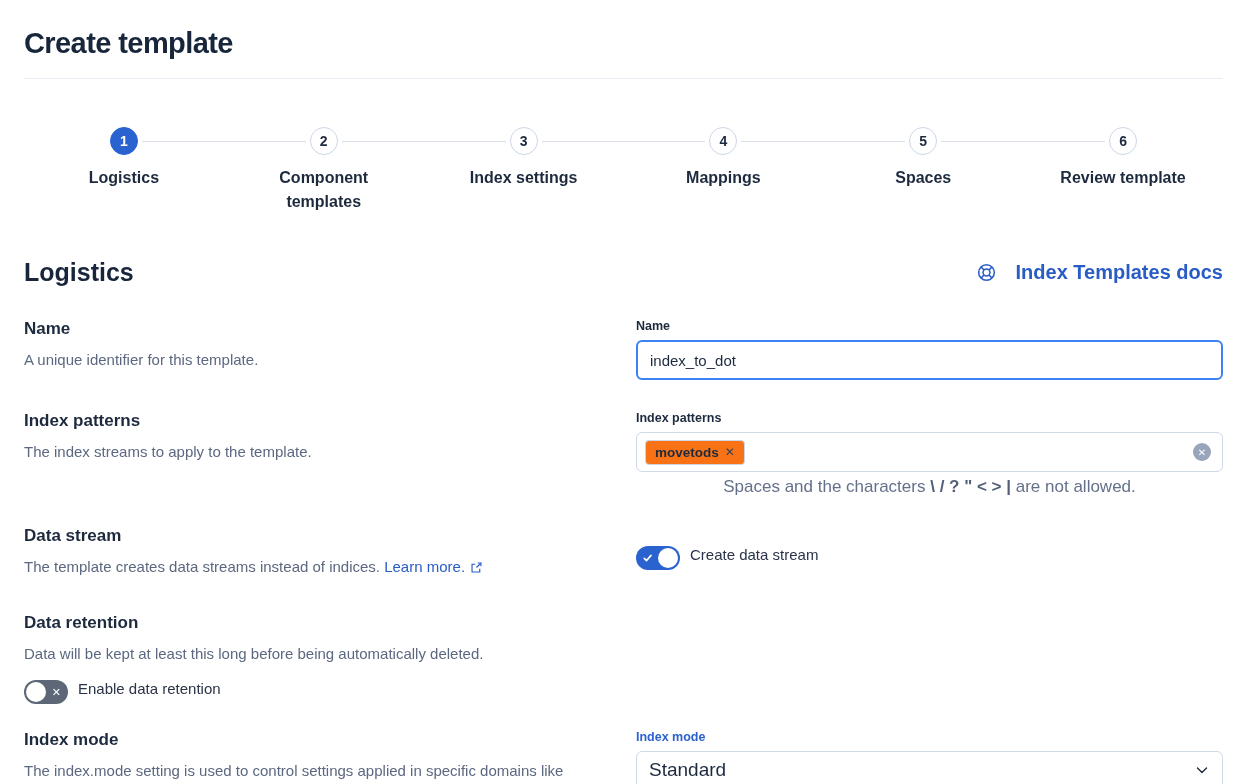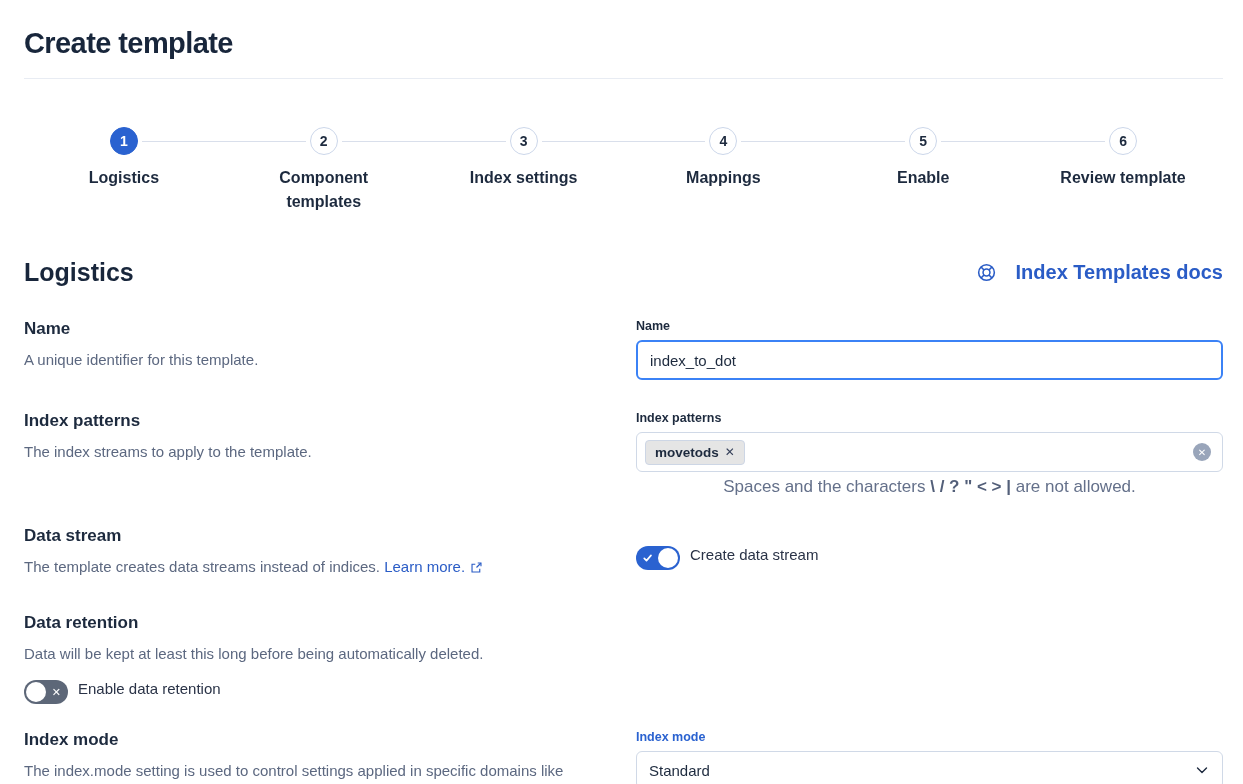--- a/index.html
+++ b/index.html
@@ -42,21 +42,21 @@
   .field-label.focused { color: #2a62d0; }
 
   .text-input { width: 100%; height: 40px; border: 2px solid #3b82f6; border-radius: 6px;
     padding: 0 12px; font-size: 15px; color: #1d2a3e; font-family: "Liberation Sans", sans-serif;
     background: #fff; outline: none; }
 
   
   .combo-box { position: relative; width: 100%; height: 40px; border: 1px solid #d0d9e7; border-radius: 6px;
     background: #fff; display: flex; align-items: center; padding: 0 34px 0 8px; cursor: text; }
   .combo-pill { display: inline-flex; align-items: center; gap: 6px; height: 25px; padding: 0 9px;
-    border: 1px solid #cdd6e5; border-radius: 4px; background: #e5e5e5; font-size: 13.5px; font-weight: 600;
+    border: 1px solid #cdd6e5; border-radius: 4px; background: #f97316; font-size: 13.5px; font-weight: 600;
     color: #1d2a3e; }
   .pill-x { font-size: 12px; font-weight: 400; color: #35405a; cursor: pointer; line-height: 1; }
   .combo-clear { position: absolute; right: 11px; top: 50%; transform: translateY(-50%); width: 18px; height: 18px;
     border-radius: 50%; background: #99a5ba; color: #fff; display: flex; align-items: center; justify-content: center;
     font-size: 10px; cursor: pointer; border: none; }
   .help-text { margin-top: 6px; font-size: 17px; line-height: 18px; color: #64708a; text-align: center; }
   .help-text b { font-weight: 700; color: #535f79; }
 
   
   .toggle-row { display: flex; gap: 10px; margin-top: 4px; }
@@ -70,21 +70,21 @@
   .toggle.on .glyph { left: 6px; }
   .toggle.off .glyph { right: 7px; font-size: 11px; line-height: 1; }
   .toggle-label { font-size: 15px; color: #2a3347; }
   .toggle-row.stream { margin-top: 22px; }
   .toggle-row.retention { margin-top: 14px; }
 
   
   .select-wrap { position: relative; width: 100%; height: 38px; border: 1px solid #d0d9e7; border-radius: 6px;
     background: #fff; display: flex; align-items: center; padding: 0 36px 0 12px; cursor: pointer; overflow: hidden; }
   .select-wrap::after { content: ""; position: absolute; left: 0; right: 0; bottom: 0; height: 2px; background: #2a62d0; }
-  .select-value { font-size: 15px; color: #1d2a3e; }
+  .select-value { font-size: 19px; color: #1d2a3e; }
   .select-chevron { position: absolute; right: 12px; top: 50%; transform: translateY(-50%); }
 
   .icon-svg { display: block; }
 </style>
 </head>
 <body>
 
 <div class="content">
 
   <div class="page-header">
@@ -128,21 +128,21 @@
       </div>
       <div class="step-label">Mappings</div>
     </div>
 
     <div class="step">
       <div class="step-circle-row">
         <div class="step-line left"></div>
         <div class="step-line right"></div>
         <div class="step-circle">5</div>
       </div>
-      <div class="step-label">Enable</div>
+      <div class="step-label">Spaces</div>
     </div>
 
     <div class="step">
       <div class="step-circle-row">
         <div class="step-line left"></div>
         <div class="step-circle">6</div>
       </div>
       <div class="step-label">Review template</div>
     </div>
 

